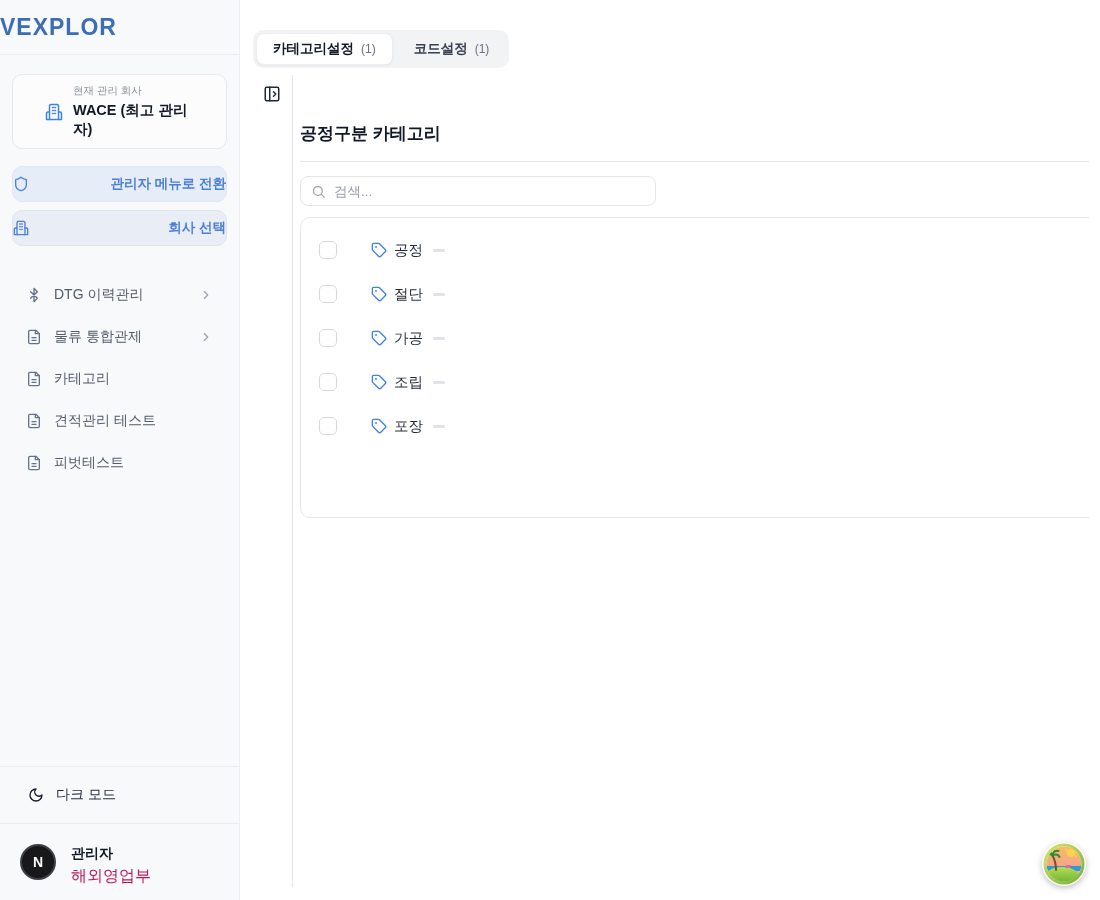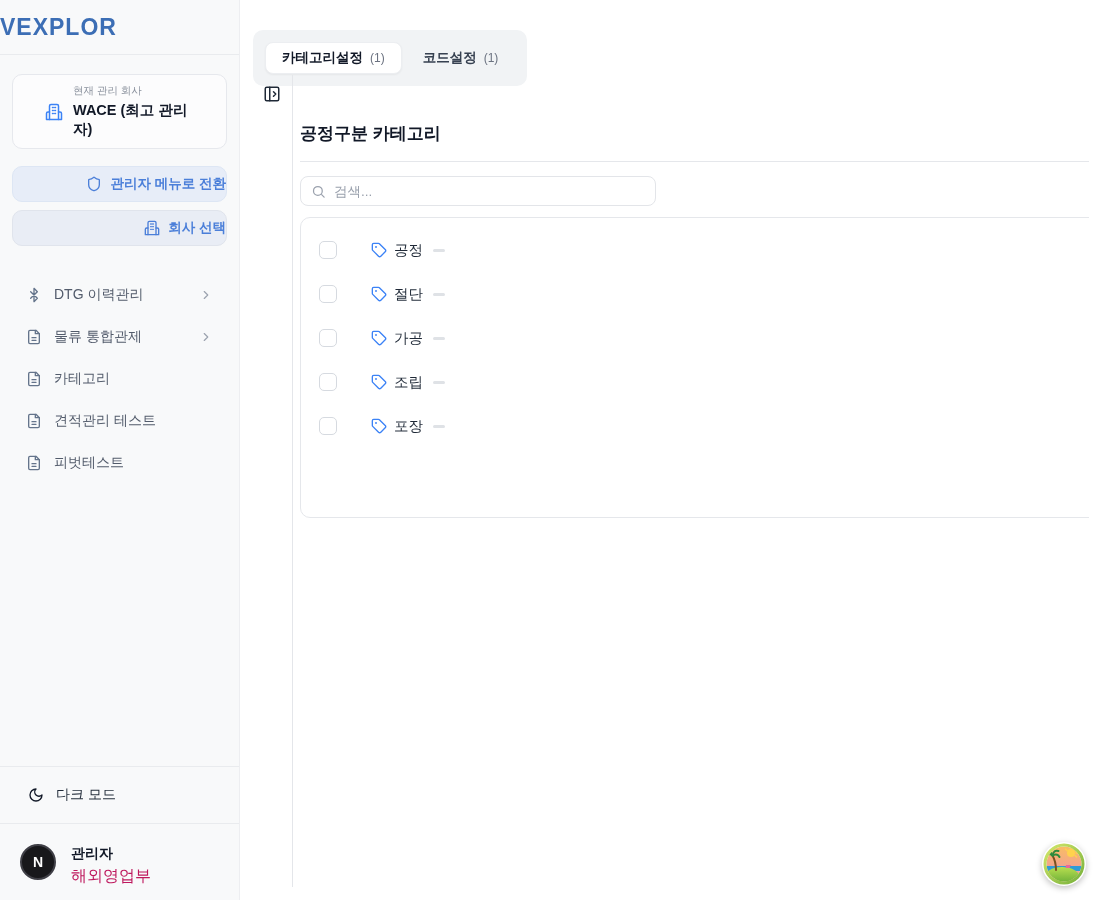--- a/index.html
+++ b/index.html
@@ -11,42 +11,42 @@
     background:#f8f9fa; border-right:1px solid #edeef1; display:flex; flex-direction:column; }
   .logo-bar { height:55px; border-bottom:1px solid #e9ebee; display:flex; align-items:center; flex:0 0 auto; }
   .logo { font-weight:800; color:#3c6eb5; font-size:23px; letter-spacing:1px; }
   .company-card { margin:19px 12px 0; background:#fcfcfd; border:1px solid #e6e8ed; border-radius:10px;
     padding:9px 32px; display:flex; align-items:center; gap:10px; }
   .company-card .icon { color:#3b82f6; display:flex; }
   .cc-label { font-size:10.5px; color:#8a919d; margin-bottom:3px; }
   .cc-name { font-size:14.5px; font-weight:700; color:#111827; }
   .action-btn { margin:17px 12px 0; height:36px; border:1px solid #dde6f4; border-radius:10px;
     background:#e7edf8; color:#4b7fd9; font-size:13.5px; font-weight:600;
-    display:flex; align-items:center; justify-content:flex-end; gap:8px; cursor:pointer; }
+    display:flex; align-items:center; justify-content:space-between; gap:8px; cursor:pointer; }
   .action-btn + .action-btn { margin-top:8px; background:#e9edf5; border-color:#e0e4ec; }
   .action-btn .icon { display:flex; }
   .menu { margin-top:28px; padding:0 12px; }
   .menu-item { height:42px; display:flex; align-items:center; gap:12px; padding:0 14px;
     border-radius:8px; color:#525b6b; font-size:14px; cursor:pointer; }
   .menu-item .icon { color:#64748b; display:flex; }
   .menu-item .chev { margin-left:auto; color:#9ca3af; display:flex; }
   .bottom { margin-top:auto; }
   .darkmode-row { height:58px; border-top:1px solid #e9ebee; border-bottom:1px solid #e9ebee;
     display:flex; align-items:center; gap:12px; padding-left:28px; font-size:14px; color:#1f2937; cursor:pointer; }
   .darkmode-row .icon { color:#111827; display:flex; }
   .user-row { height:76px; display:flex; align-items:center; gap:15px; padding-left:20px; }
   .avatar { width:36px; height:36px; border-radius:50%; background:#18181b; border:2px solid #3f3f46;
     color:#fff; font-size:14px; font-weight:700; display:flex; align-items:center; justify-content:center; }
   .user-name { font-size:14px; font-weight:700; color:#111827; margin-bottom:3px;margin-top:8px; }
   .user-dept { font-size:16px; color:#be185d; }
 
   
   .main { position:absolute; left:240px; top:0; width:860px; height:900px; background:#fff; }
   .tabs { position:absolute; left:13px; top:30px; display:inline-flex; gap:4px;
-    background:#f1f3f5; border-radius:10px; padding:12px; }
+    background:#f1f3f5; border-radius:10px; padding:3px; }
   .tab { padding:7px 17px; border-radius:8px; font-size:13.5px; font-weight:600; color:#374151;
     display:flex; align-items:baseline; gap:7px; cursor:pointer; white-space:nowrap; }
   .tab.active { background:#fff; color:#111827; border:1px solid #eceef1; box-shadow:0 1px 2px rgba(0,0,0,.05); padding:6px 16px; }
   .tab .count { font-size:12px; color:#6b7280; font-weight:400; }
   .toggle-btn { position:absolute; left:23px; top:85px; width:18px; height:18px; color:#1f2937;
     background:none; border:none; cursor:pointer; display:flex; padding:0; }
   .vdivider { position:absolute; left:52px; top:75px; width:1px; height:812px; background:#e4e6ea; }
   .content { position:absolute; left:60px; top:110px; width:789px; height:720px; overflow:hidden; }
   .page-title { margin-top:12px; font-size:17px; font-weight:700; color:#111827; }
   .hdivider { margin-top:16px; width:830px; height:1px; background:#e5e7eb; }

